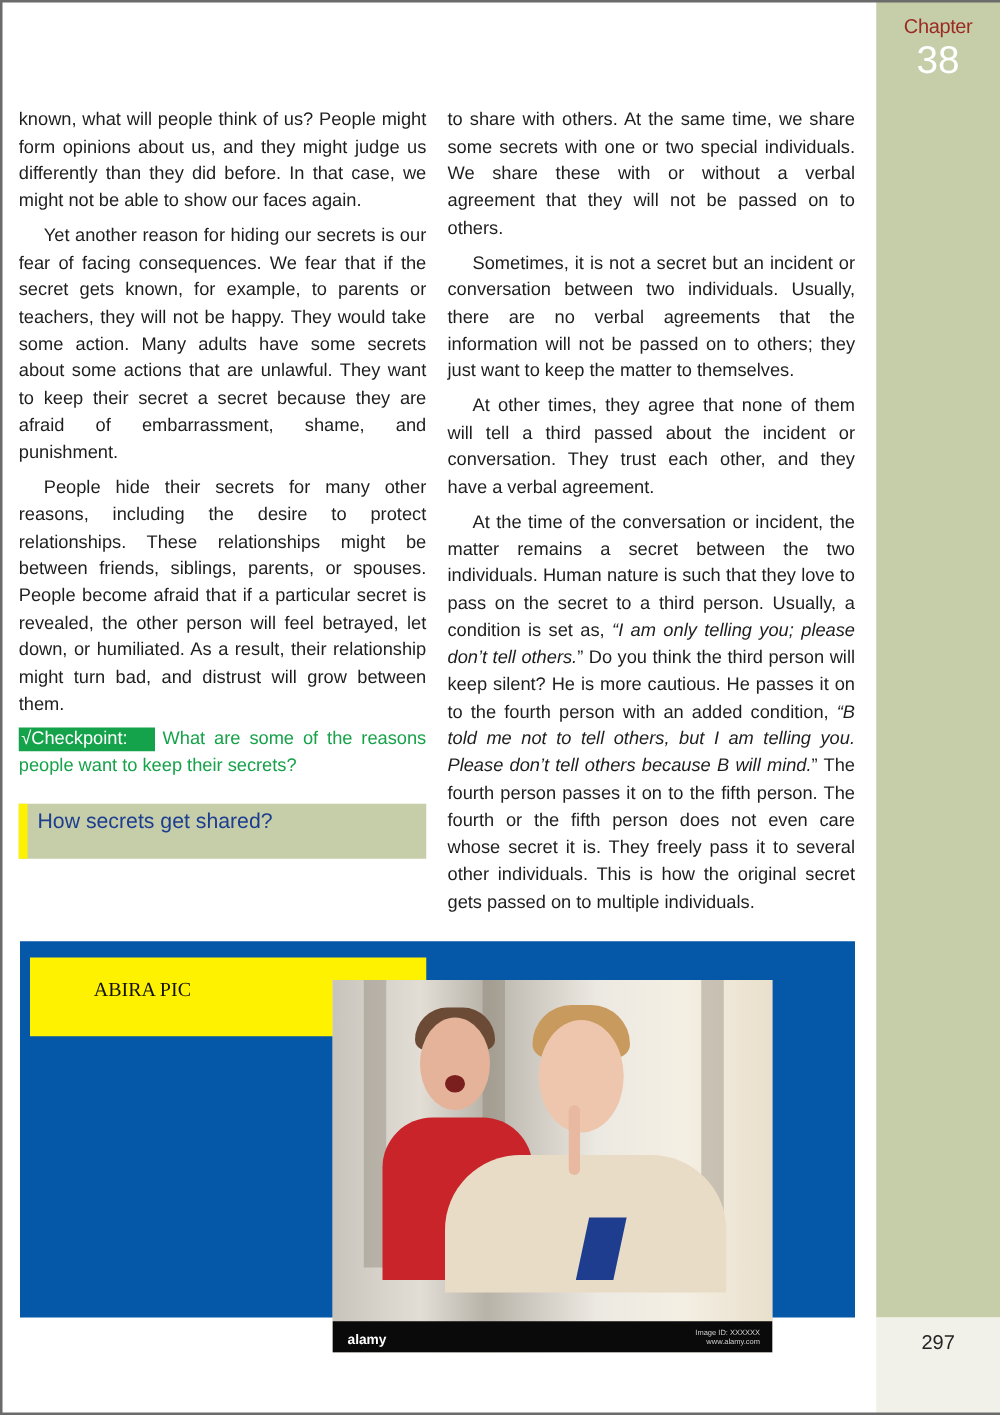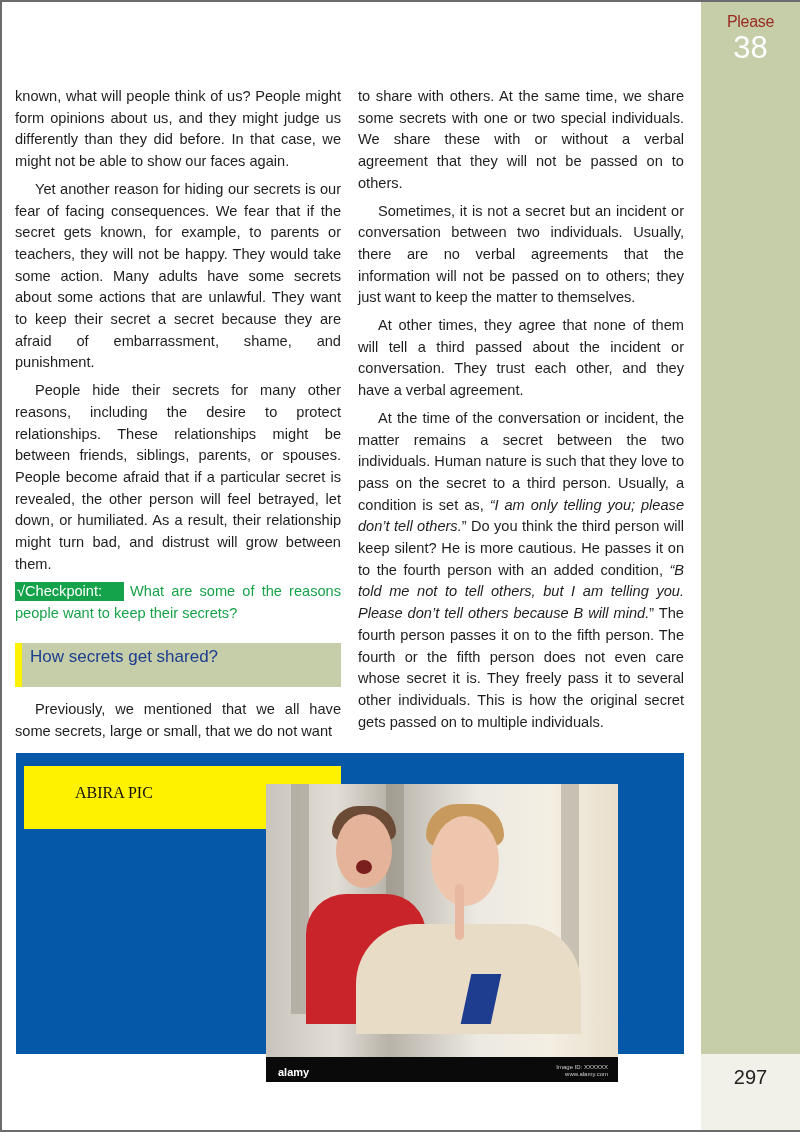--- a/index.html
+++ b/index.html
@@ -27,21 +27,21 @@
   .chapter-label {
     position: absolute; left: 701px; top: 13px; width: 99px; text-align: center;
     color: #9b2a22; font-size: 16px; letter-spacing: -0.3px;
   }
   .chapter-number {
     position: absolute; left: 701px; top: 28px; width: 99px; text-align: center;
     color: #ffffff; font-weight: normal; font-size: 31px; line-height: 40px;
   }
   .page-number {
     position: absolute; left: 701px; top: 1066px; width: 99px; text-align: center;
-    color: #222; font-size: 20px;
+    color: #222; font-size: 16px;
   }
   .col {
     position: absolute; top: 86px; width: 326px;
     font-size: 14.6px; line-height: 21.7px; color: #1e1e1e;
     text-align: justify;
   }
   .col-left { left: 15px; }
   .col-right { left: 358px; }
   .col p { margin: 0 0 6px 0; }
   .col p.indent { text-indent: 20px; }
@@ -126,31 +126,30 @@
   }
   .watermark-meta {
     position: absolute; right: 10px; bottom: 4px; color: #cfcfcf; font-size: 6px; line-height: 7px; text-align: right;
   }
 </style>
 </head>
 <body>
 
 <div class="sidebar"></div>
 <div class="sidebar-bottom"></div>
-<div class="chapter-label">Please</div>
+<div class="chapter-label">Chapter</div>
 <div class="chapter-number">38</div>
 <div class="page-number">297</div>
 
 <div class="col col-left">
   <p class="noindent">known, what will people think of us? People might form opinions about us, and they might judge us differently than they did before. In that case, we might not be able to show our faces again.</p>
   <p class="indent">Yet another reason for hiding our secrets is our fear of facing consequences. We fear that if the secret gets known, for example, to parents or teachers, they will not be happy. They would take some action. Many adults have some secrets about some actions that are unlawful. They want to keep their secret a secret because they are afraid of embarrassment, shame, and punishment.</p>
   <p class="indent">People hide their secrets for many other reasons, including the desire to protect relationships. These relationships might be between friends, siblings, parents, or spouses. People become afraid that if a particular secret is revealed, the other person will feel betrayed, let down, or humiliated. As a result, their relationship might turn bad, and distrust will grow between them.</p>
   <p class="checkpoint"><span class="checkpoint-badge">√Checkpoint:</span><span>What are some of the reasons people want to keep their secrets?</span></p>
   <div class="section-heading">How secrets get shared?</div>
-  <p class="indent">Previously, we mentioned that we all have some secrets, large or small, that we do not want</p>
 </div>
 
 <div class="col col-right">
   <p class="noindent">to share with others. At the same time, we share some secrets with one or two special individuals. We share these with or without a verbal agreement that they will not be passed on to others.</p>
   <p class="indent">Sometimes, it is not a secret but an incident or conversation between two individuals. Usually, there are no verbal agreements that the information will not be passed on to others; they just want to keep the matter to themselves.</p>
   <p class="indent">At other times, they agree that none of them will tell a third passed about the incident or conversation. They trust each other, and they have a verbal agreement.</p>
   <p class="indent"><span>At the time of the conversation or incident, the matter remains a secret between the two individuals. Human nature is such that they love to pass on the secret to a third person. Usually, a condition is set as, </span><em>“I am only telling you; please don’t tell others.</em><span>” Do you think the third person will keep silent? He is more cautious. He passes it on to the fourth person with an added condition, </span><em>“B told me not to tell others, but I am telling you. Please don’t tell others because B will mind.</em><span>”  The fourth person passes it on to the fifth person. The fourth or the fifth person does not even care whose secret it is. They freely pass it to several other individuals. This is how the original secret gets passed on to multiple individuals.</span></p>
 </div>
 
 <div class="figure-box"></div>

